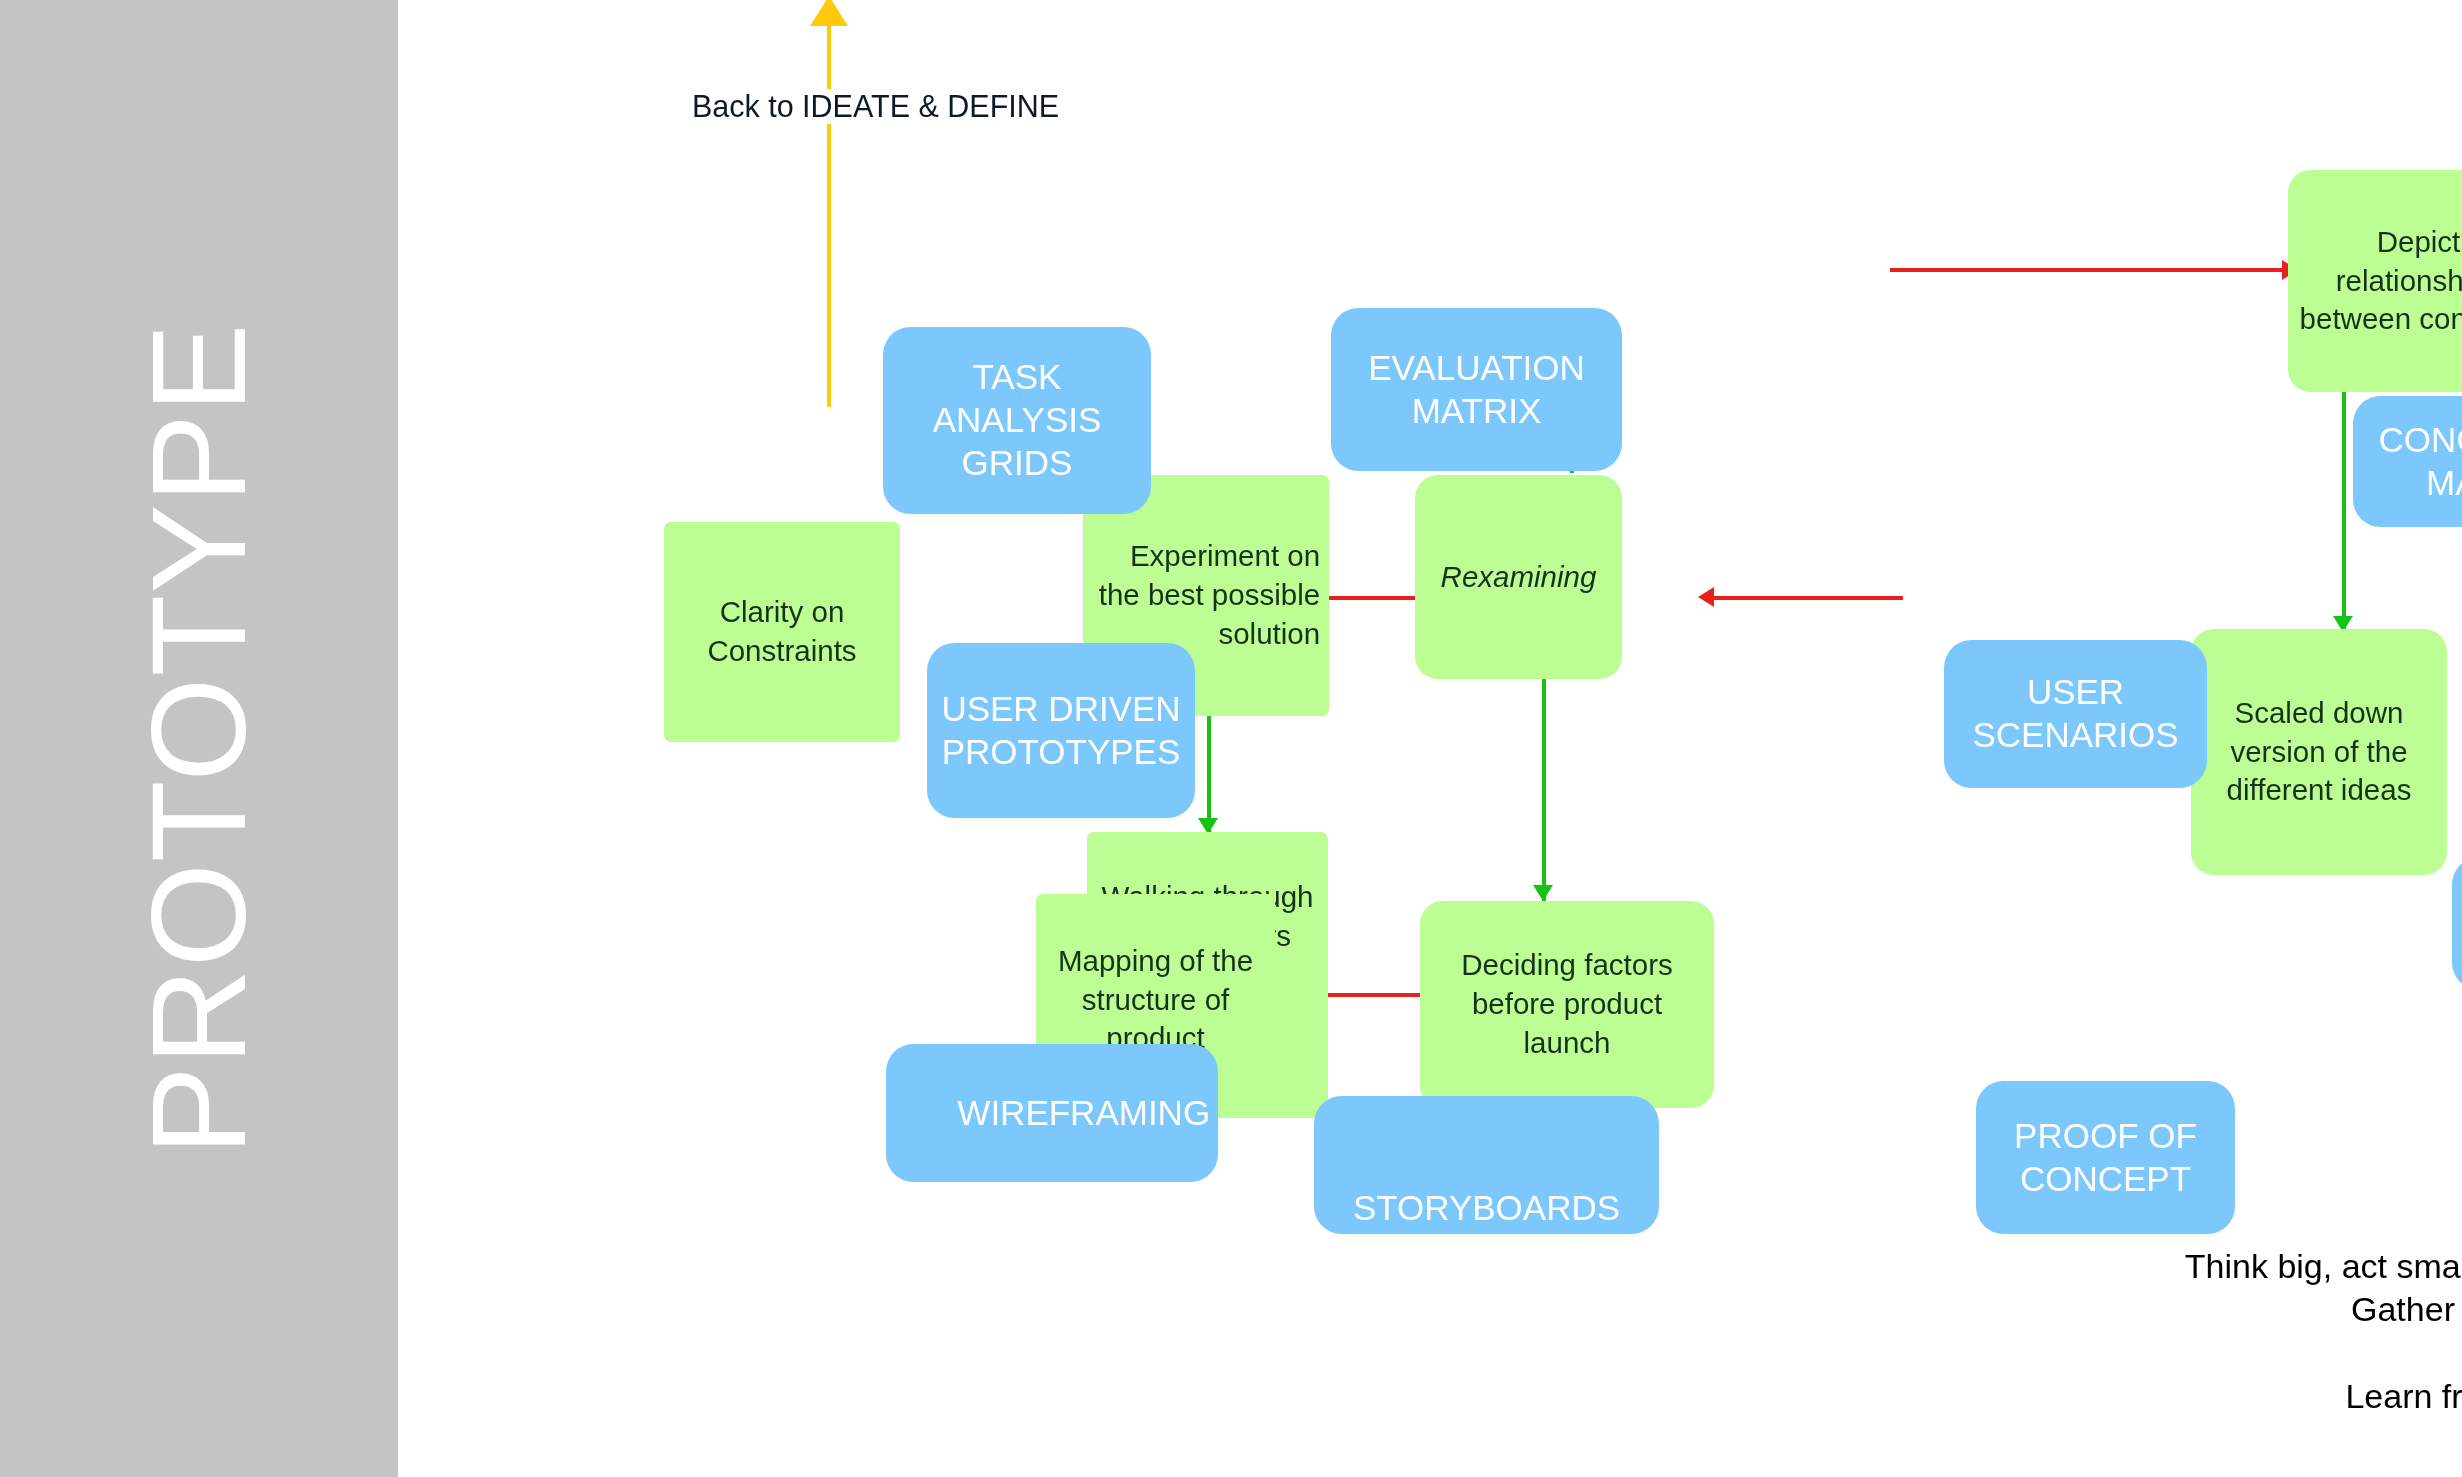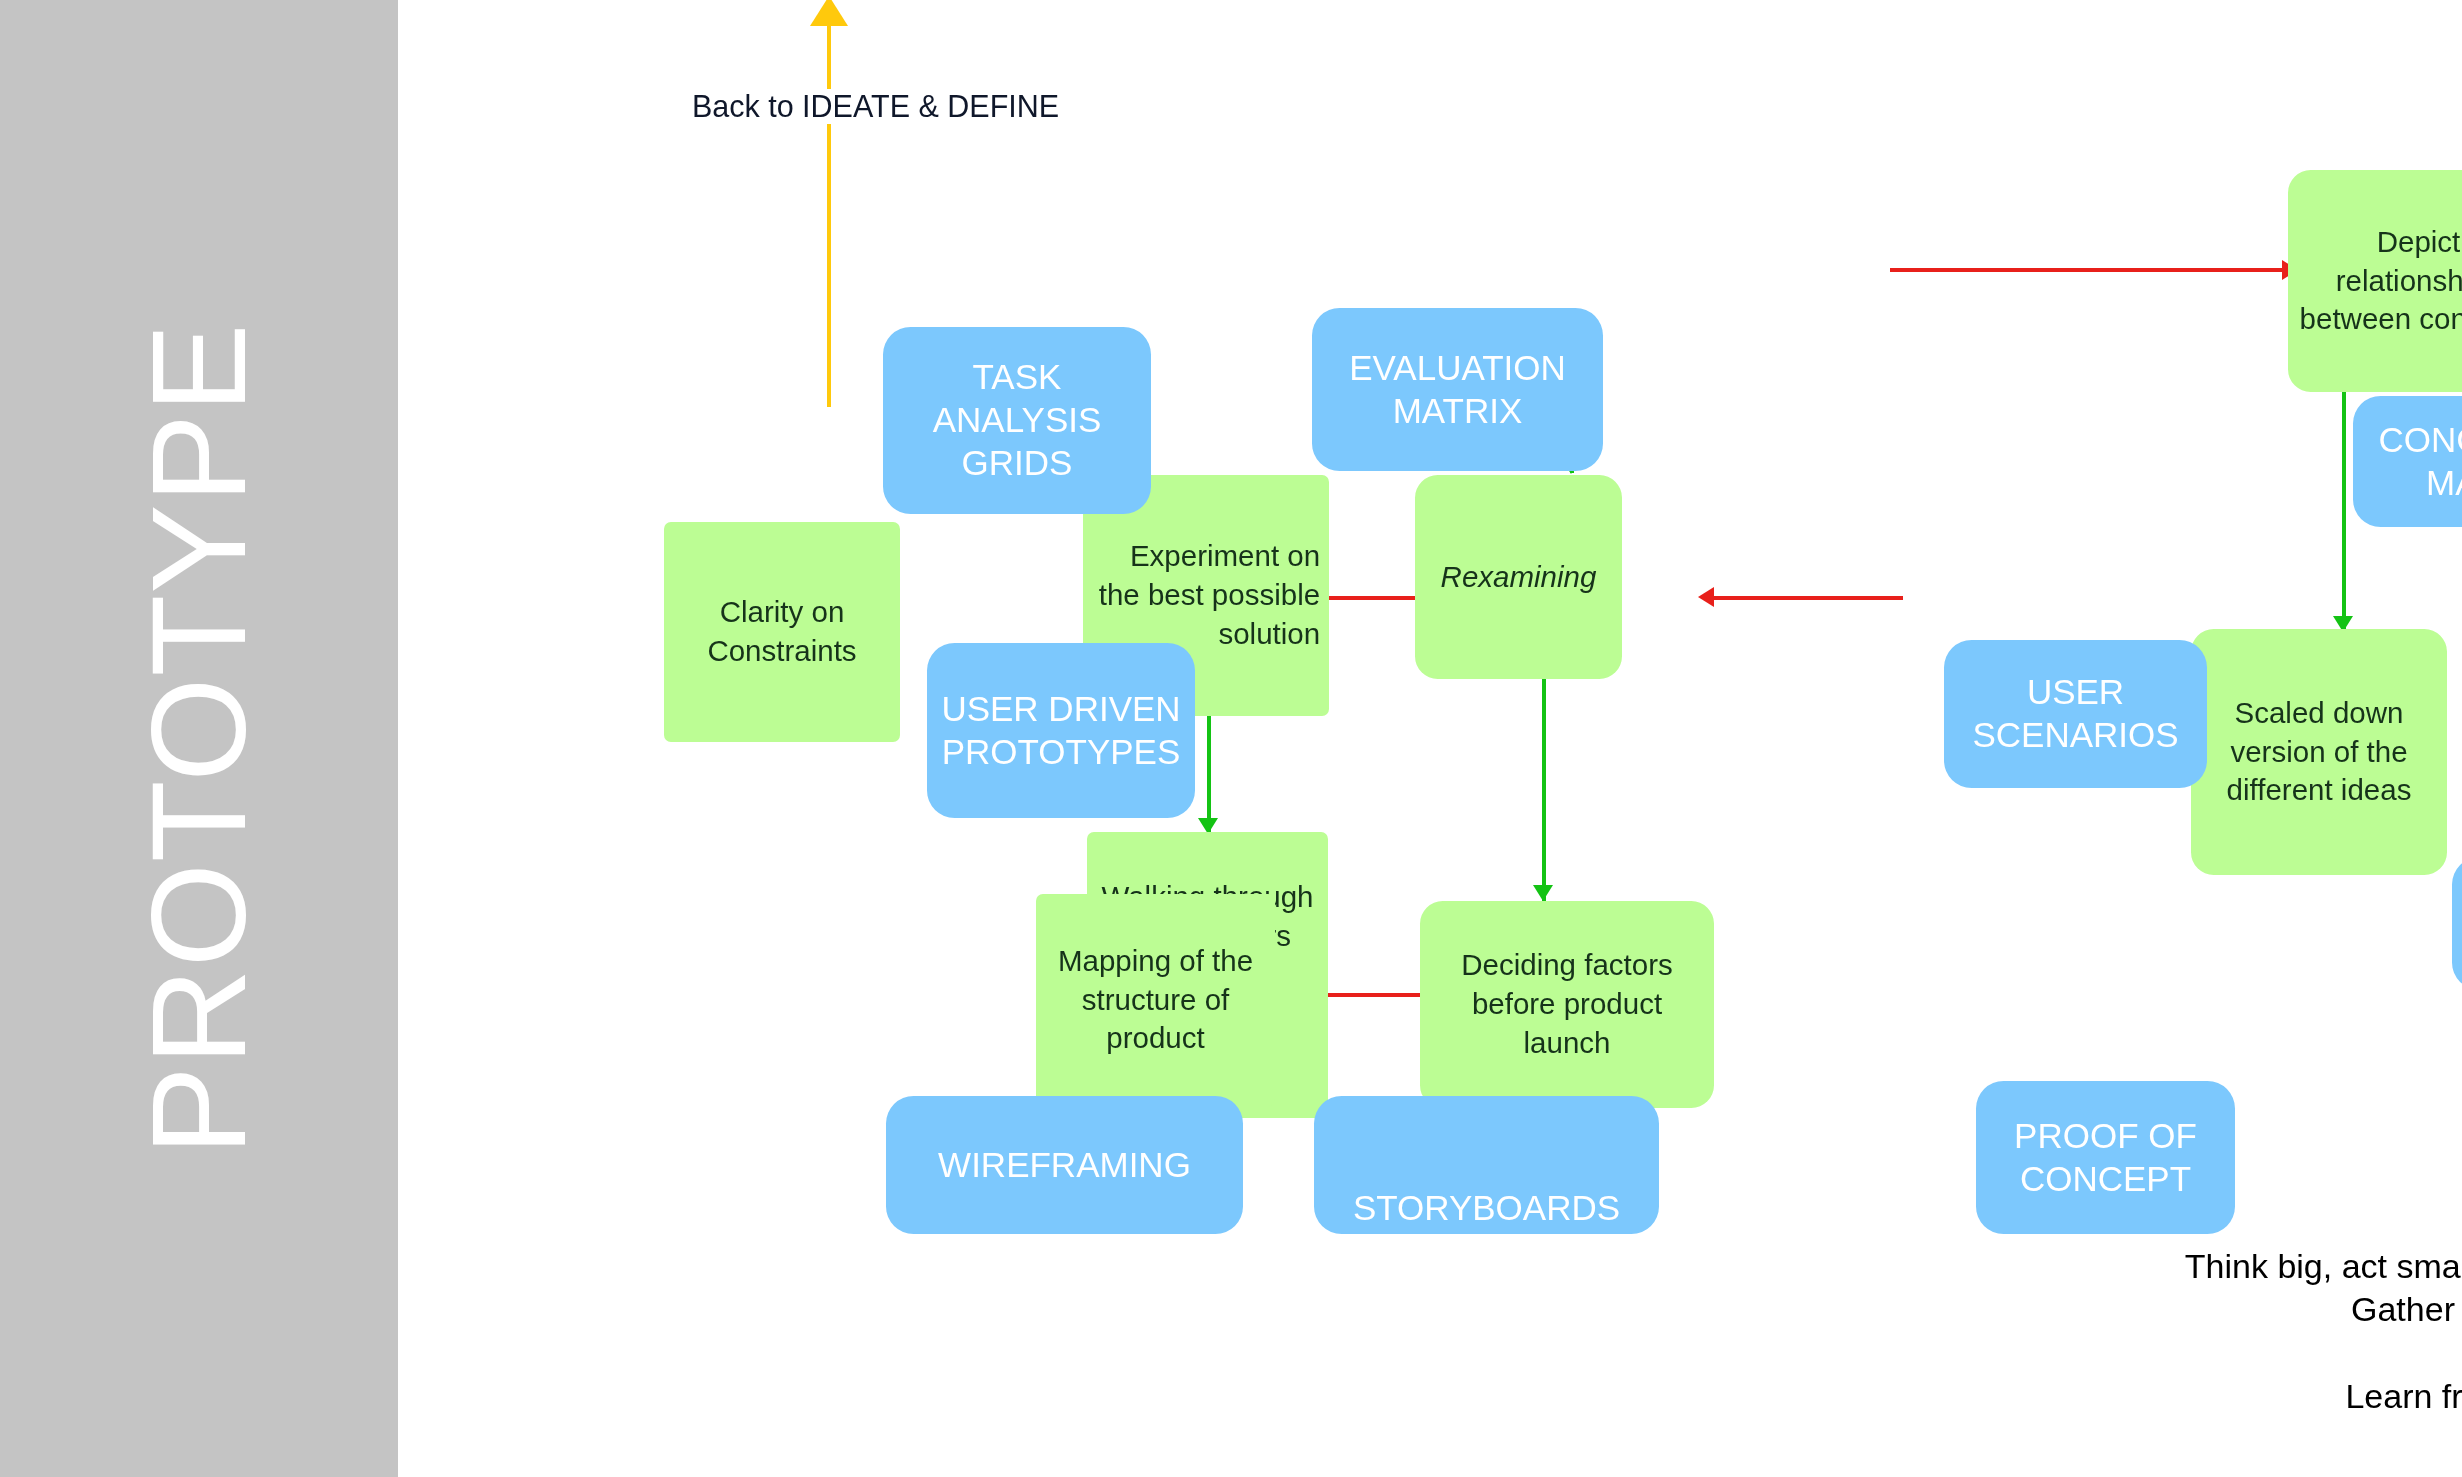--- a/index.html
+++ b/index.html
@@ -164,41 +164,41 @@
     </div>
 
     <div class="gnode r-md" style="left:1022px;top:901px;width:294px;height:207px;">
       <span>Deciding factors before product launch</span>
     </div>
 
     <div class="bcard" style="left:485px;top:327px;width:268px;height:187px;">
       <span>TASK ANALYSIS GRIDS</span>
     </div>
 
-    <div class="bcard" style="left:914px;top:308px;width:291px;height:163px;">
+    <div class="bcard" style="left:933px;top:308px;width:291px;height:163px;">
       <span>EVALUATION MATRIX</span>
     </div>
 
     <div class="bcard" style="left:485px;top:643px;width:268px;height:175px;margin-left:44px;">
       <span>USER DRIVEN PROTOTYPES</span>
     </div>
 
     <div class="bcard" style="left:1955px;top:396px;width:222px;height:131px;">
       <span>CONCEPT MAP</span>
     </div>
 
     <div class="bcard" style="left:1546px;top:640px;width:263px;height:148px;">
       <span>USER SCENARIOS</span>
     </div>
 
     <div class="bcard" style="left:2054px;top:857px;width:192px;height:133px;">
       <span>ROLE PLAY</span>
     </div>
 
-    <div class="bcard" style="left:488px;top:1096px;width:357px;height:138px;">
+    <div class="bcard" style="left:488px;top:1044px;width:332px;height:138px;justify-content:flex-end;">
       <span>WIREFRAMING</span>
     </div>
 
     <div class="bcard" style="left:916px;top:1096px;width:345px;height:138px;align-items:flex-end;">
       <span>STORYBOARDS</span>
     </div>
 
     <div class="bcard" style="left:1578px;top:1081px;width:259px;height:153px;">
       <span>PROOF OF CONCEPT</span>
     </div>

